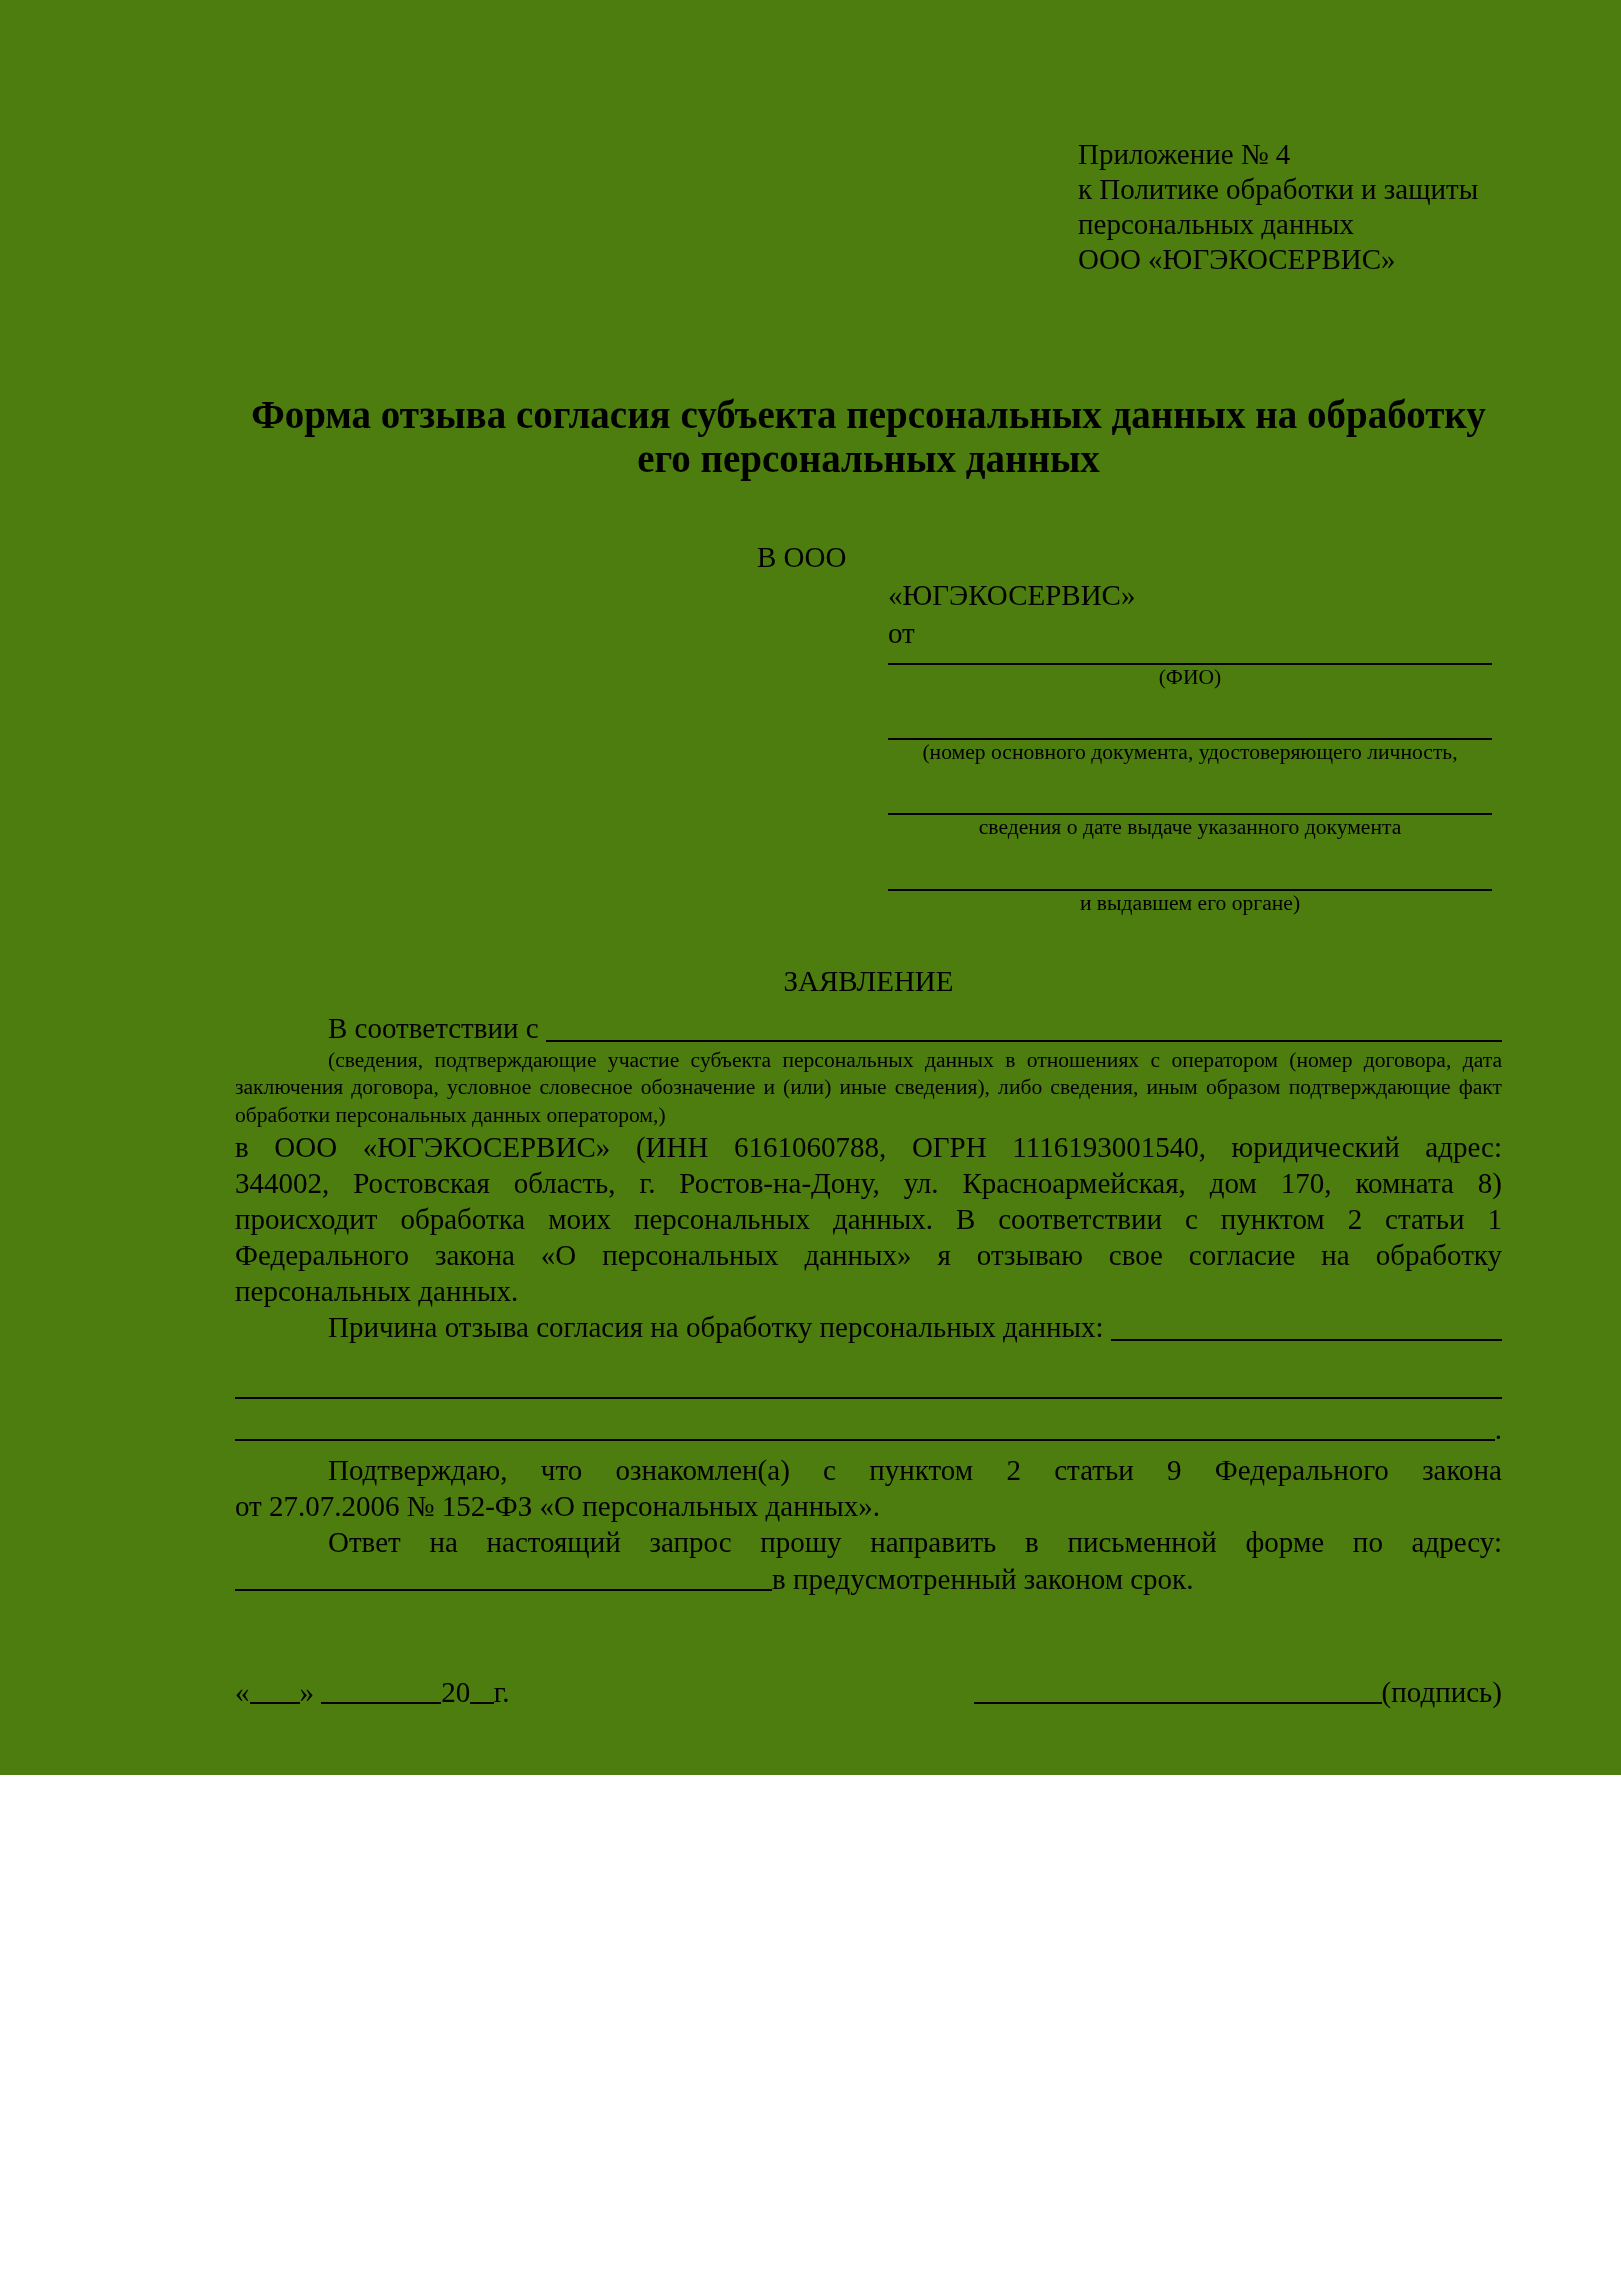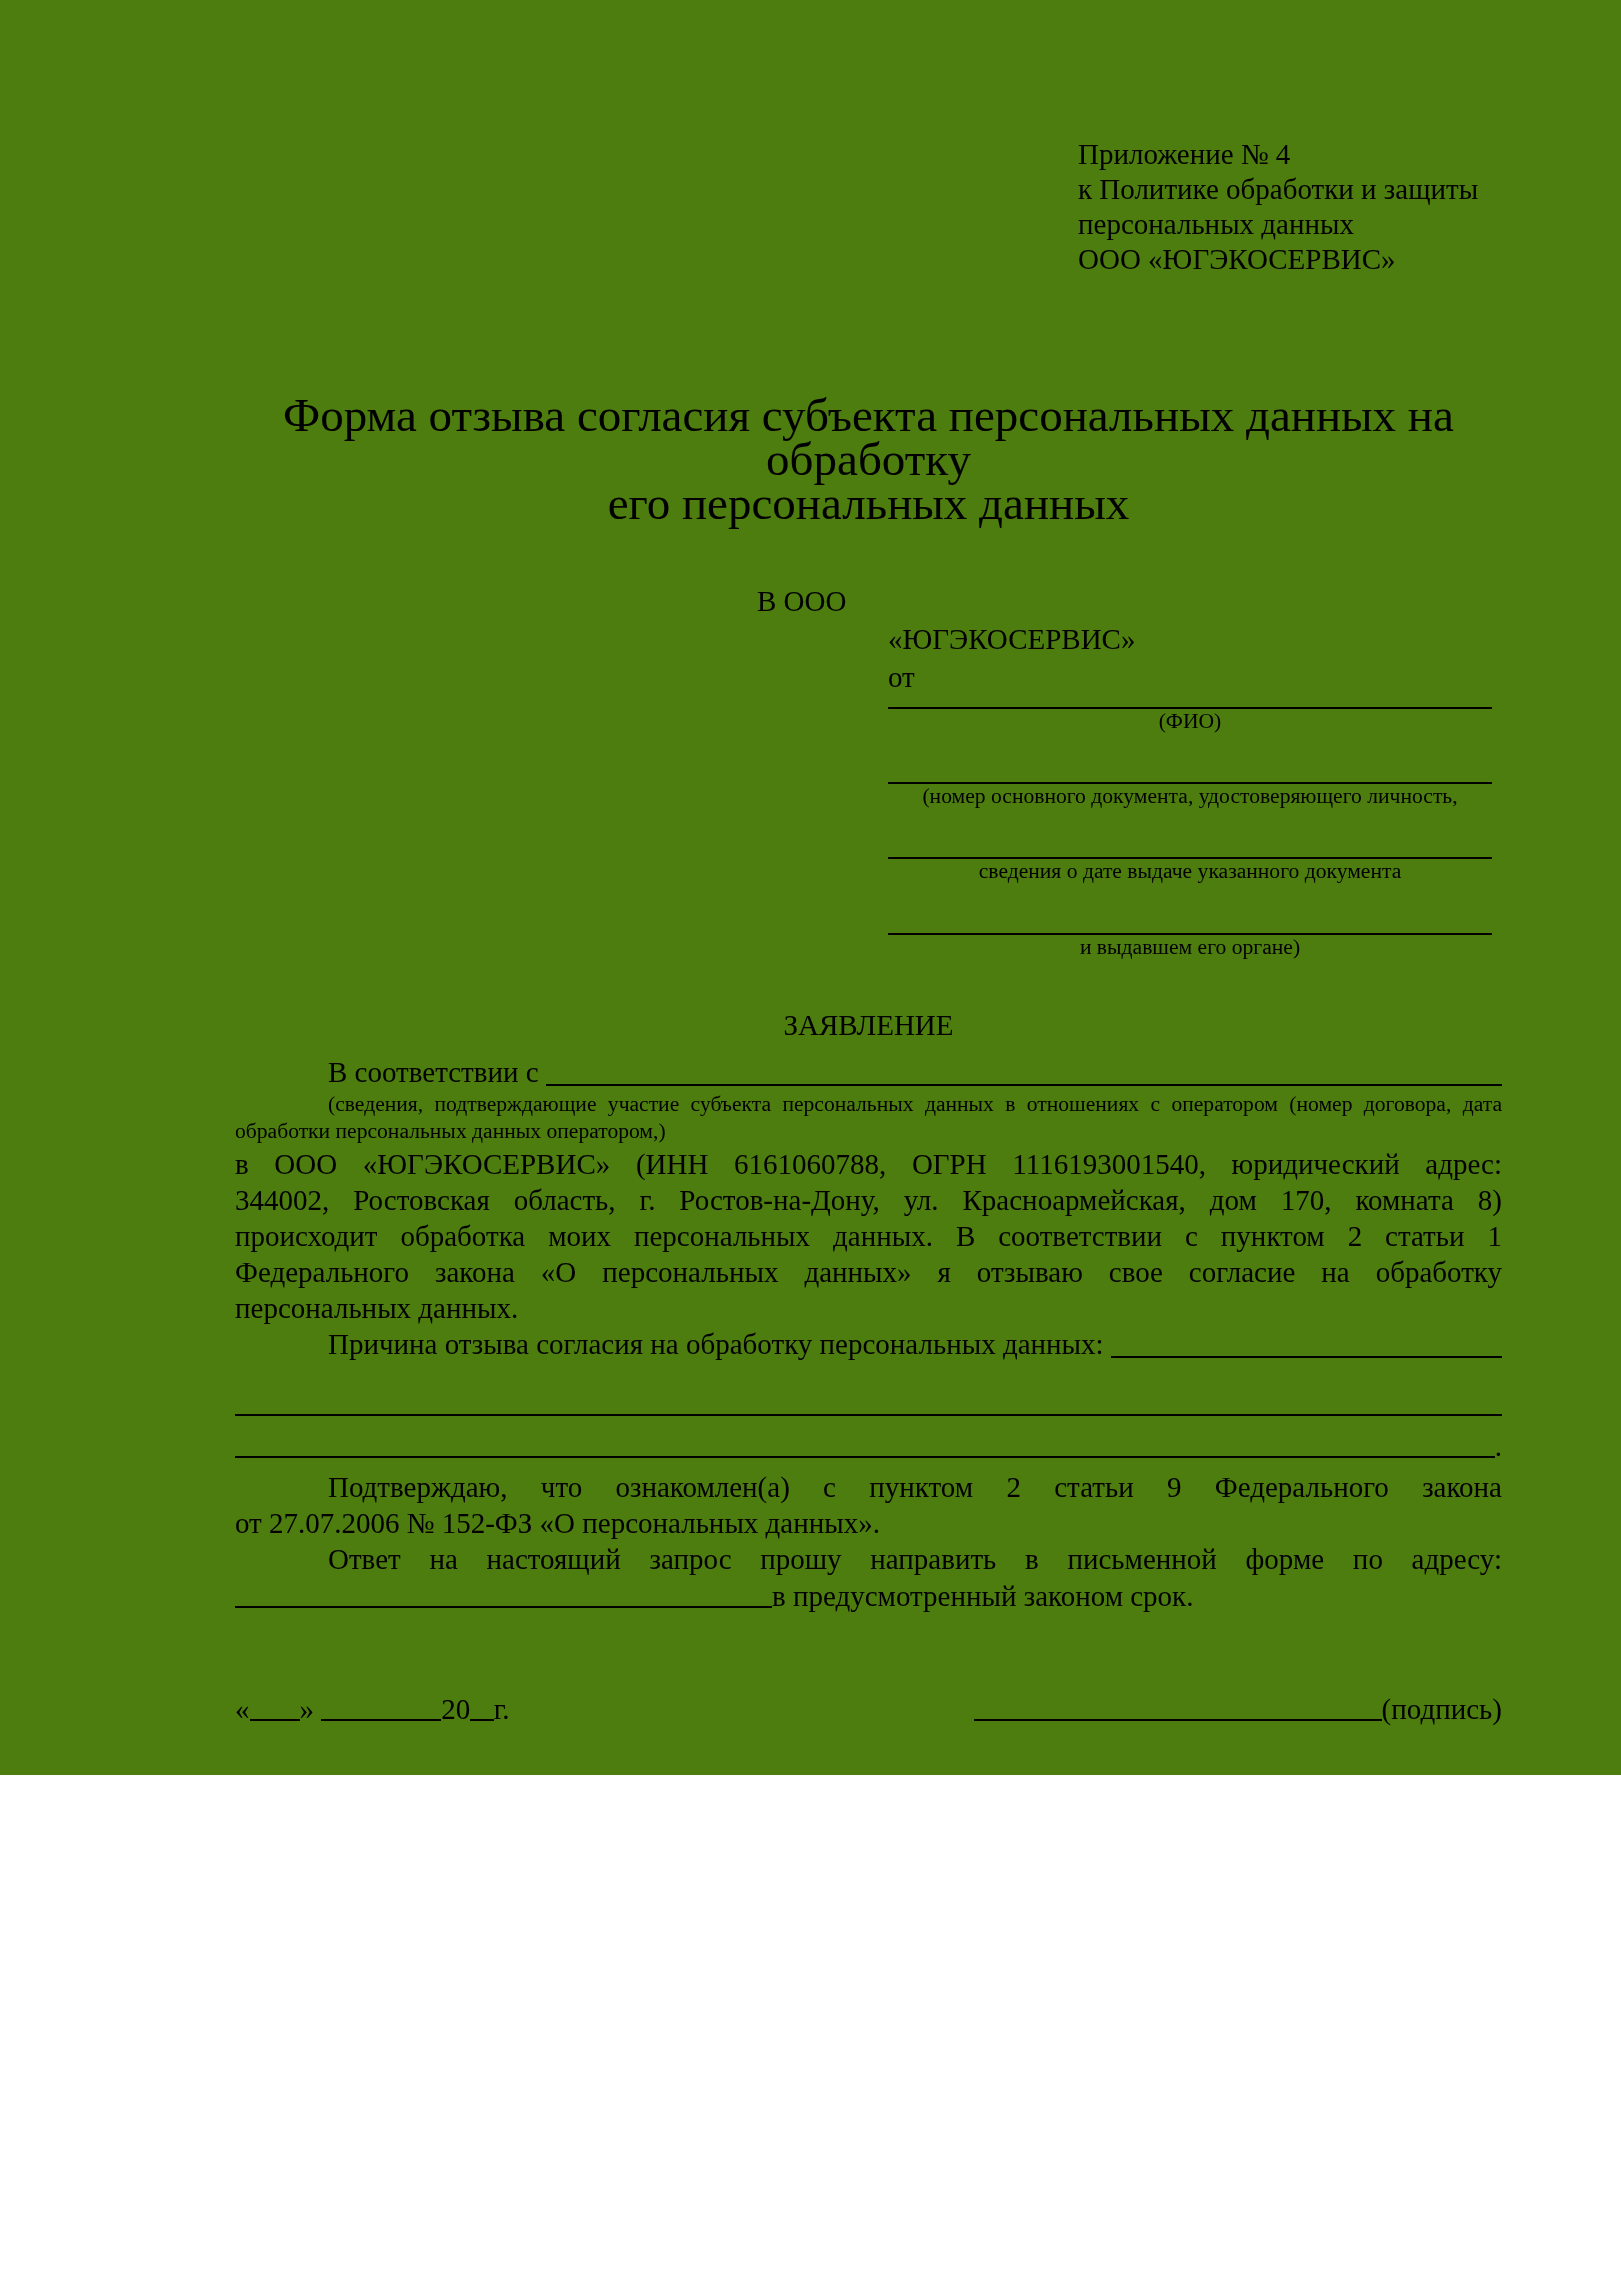--- a/index.html
+++ b/index.html
@@ -20,22 +20,22 @@
     padding: 0 119px 4px 235px;
   }
   .ref-block {
     margin-top: 137px;
     margin-left: 843px;
     font-size: 29px;
     line-height: 35px;
   }
   .doc-title {
     margin-top: 116px;
-    font-size: 47px;
-    font-weight: normal;
+    font-size: 39px;
+    font-weight: bold;
     line-height: 44px;
     text-align: center;
   }
   .addr-block {
     margin-top: 57px;
     margin-left: 522px;
     width: 735px;
     line-height: 38px;
   }
   .addr-indent { margin-left: 131px; width: 604px; }
@@ -169,20 +169,21 @@
 
   <div class="stmt-heading">ЗАЯВЛЕНИЕ</div>
 
   <div class="intro-row">
     <span class="intro-label">В соответствии с</span>
     <span class="fill-line"></span>
   </div>
 
   <div class="small-print">
     <div class="jline indent-first">(сведения, подтверждающие участие субъекта персональных данных в отношениях с оператором (номер договора, дата</div>
+    <div class="jline">заключения договора, условное словесное обозначение и (или) иные сведения), либо сведения, иным образом подтверждающие факт</div>
     <div class="jline-left">обработки персональных данных оператором,)</div>
   </div>
 
   <div class="body-par">
     <div class="jline">в ООО «ЮГЭКОСЕРВИС» (ИНН 6161060788, ОГРН 1116193001540, юридический адрес:</div>
     <div class="jline">344002, Ростовская область, г. Ростов-на-Дону, ул. Красноармейская, дом 170, комната 8)</div>
     <div class="jline">происходит обработка моих персональных данных. В соответствии с пунктом 2 статьи 1</div>
     <div class="jline">Федерального закона «О персональных данных» я отзываю свое согласие на обработку</div>
     <div class="jline-left">персональных данных.</div>
   </div>

